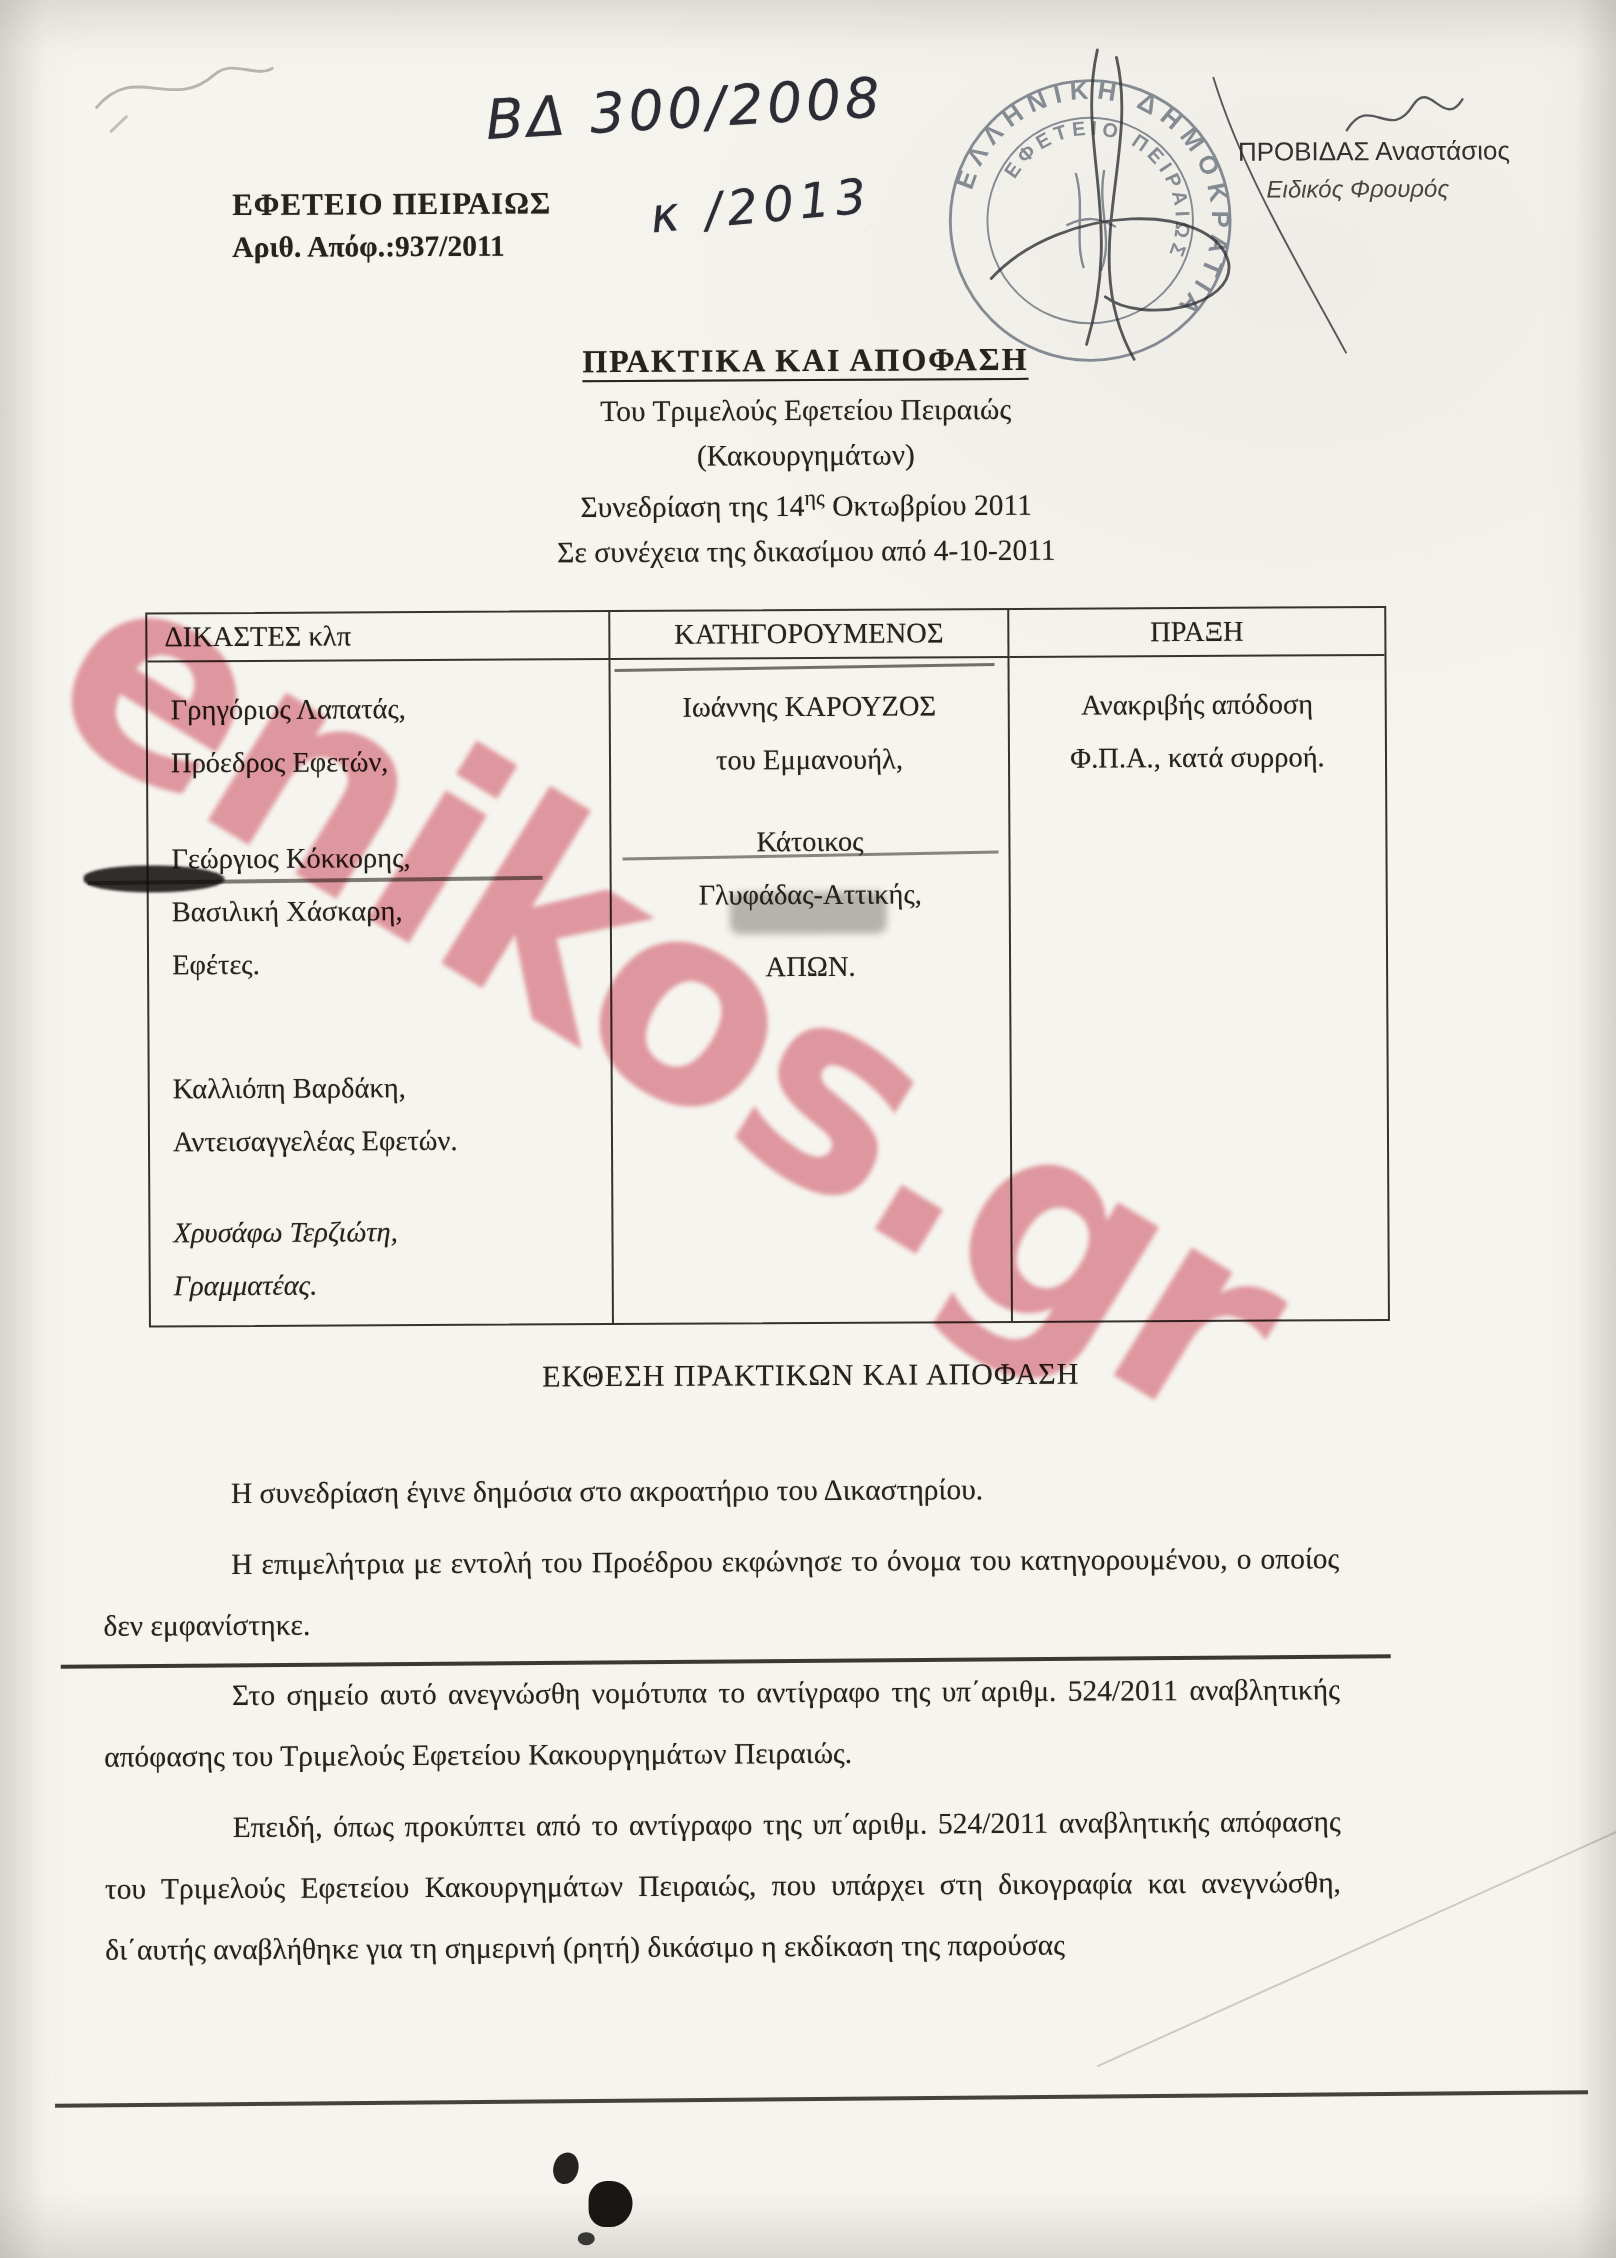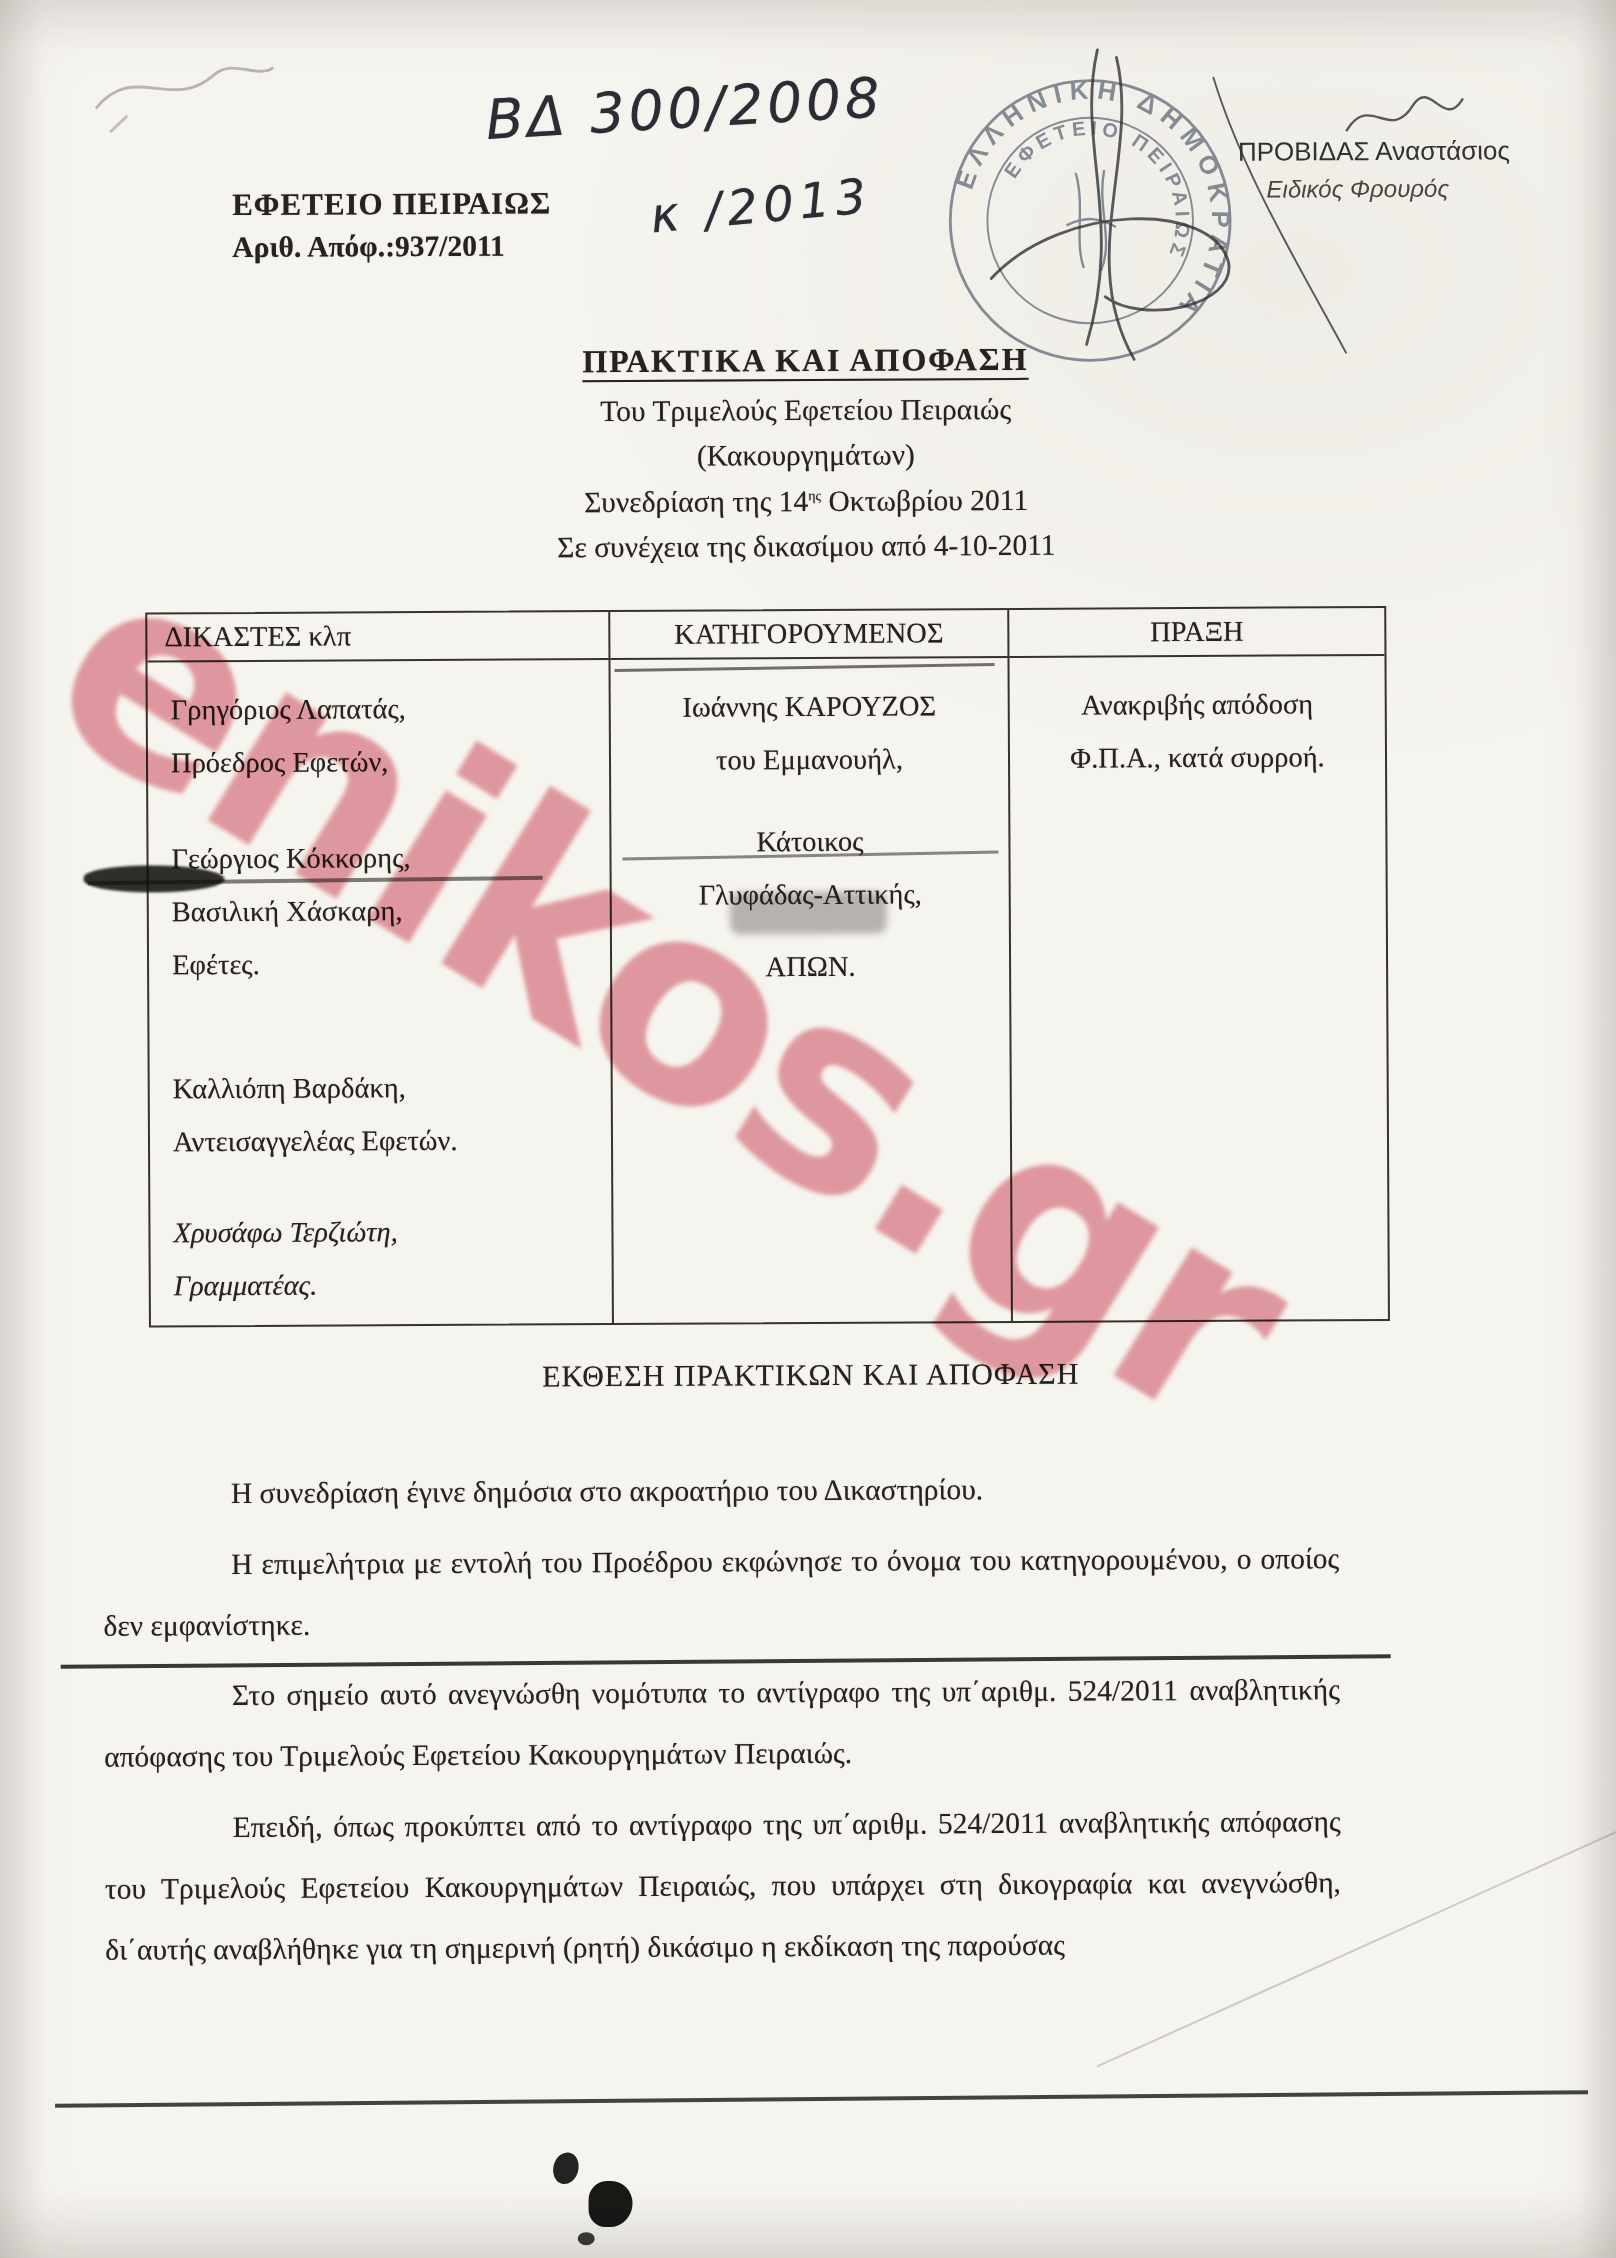--- a/index.html
+++ b/index.html
@@ -41,21 +41,21 @@
   .stamp{ position:absolute; left:937px; top:65px; }
   .stamp text{ fill:#5b6471; font-family:"Liberation Sans","DejaVu Sans",sans-serif; font-weight:bold; }
   .signature{ position:absolute; left:904px; top:40px; }
   .scribble-tl{ position:absolute; left:86px; top:38px; }
 
   
   .title-block{ position:absolute; left:0; top:342px; width:1617px; text-align:center; }
   .doc-title{ font-size:32px; font-weight:bold; letter-spacing:1.9px; text-decoration:underline;
               text-underline-offset:7.6px; text-decoration-thickness:1.9px; margin-bottom:15px; }
   .subtitle{ font-size:29.5px; margin-bottom:12.4px; }
-  .subtitle sup{ font-size:14px; }
+  .subtitle sup{ font-size:22px; }
 
   
   .info-table{ position:absolute; left:147px; top:609px; width:1241px; height:715px;
                border:2.9px solid #36322c; display:grid;
                grid-template-columns:463px 399px 1fr; grid-template-rows:48px 1fr; }
   .th{ display:flex; align-items:center; font-size:28.5px; border-bottom:2.9px solid #36322c; padding:0 17px; }
   .th.c{ justify-content:center; }
   .bordR{ border-right:2.9px solid #36322c; }
   .td{ font-size:28.5px; line-height:53px; padding:21px 15px 0 23px; }
   .td.center{ text-align:center; padding-left:9.5px; padding-right:9.5px; }

